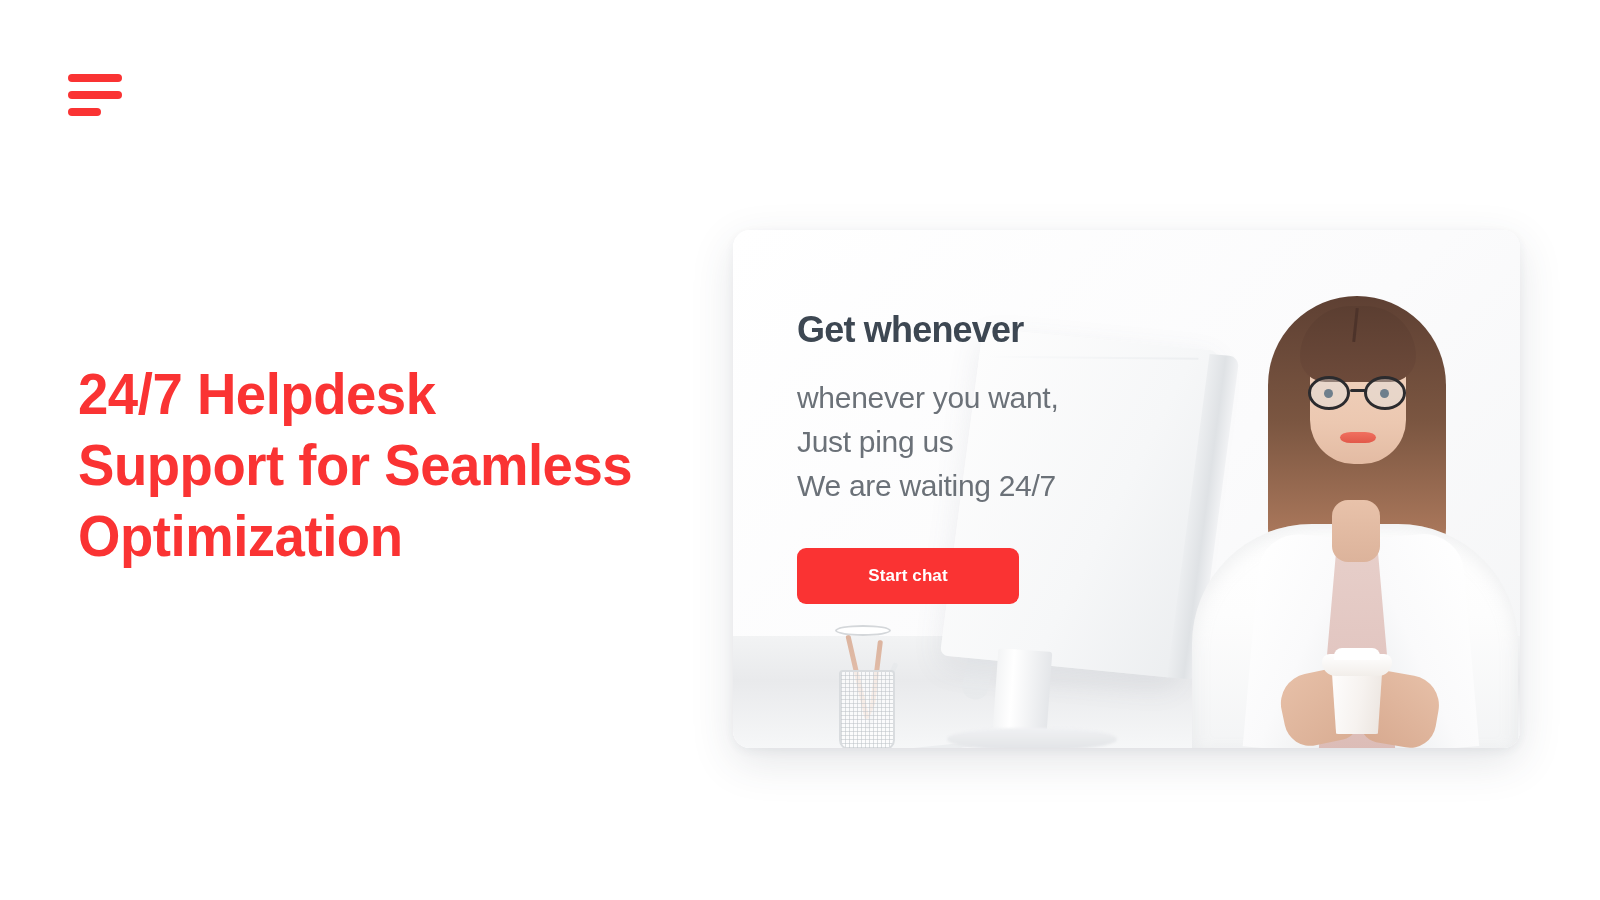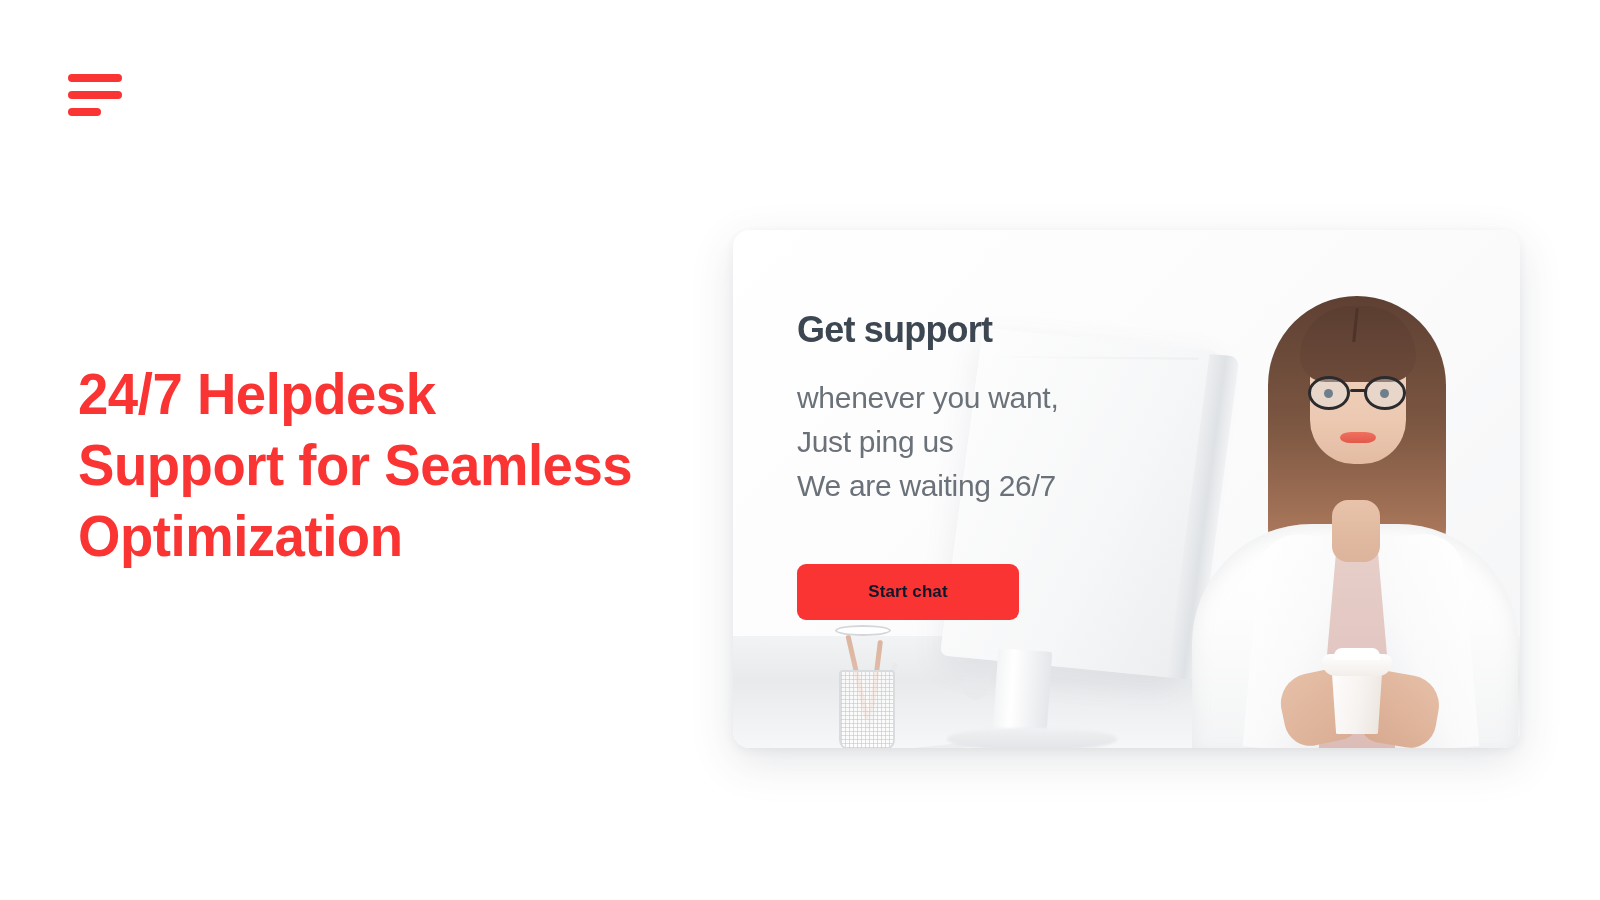--- a/index.html
+++ b/index.html
@@ -382,27 +382,27 @@
     color: #6b7178;
     font-size: 30px;
     font-weight: 400;
     line-height: 44px;
     letter-spacing: -0.3px;
     white-space: nowrap;
   }
   .card-text span { display: block; }
 
   .start-chat-button {
-    margin-top: 56px;
+    margin-top: 40px;
     width: 222px;
     height: 56px;
     background: #fa3333;
     border: none;
     border-radius: 9px;
-    color: #0f172a;
+    color: #ffffff;
     font-family: "Liberation Sans", sans-serif;
     font-size: 17px;
     font-weight: 700;
     letter-spacing: 0.1px;
     cursor: pointer;
   }
 </style>
 </head>
 <body>
 
@@ -466,23 +466,23 @@
         <div class="p-hand-r"></div>
         <div class="coffee-cup">
           <div class="cc-body"></div>
           <div class="cc-lid"></div>
           <div class="cc-lid-top"></div>
         </div>
       </div>
     </div>
 
     <div class="card-content">
-      <div class="card-title">Get support</div>
+      <div class="card-title">Get whenever</div>
       <div class="card-text">
         <span>whenever you want,</span>
         <span>Just ping us</span>
-        <span>We are waiting 26/7</span>
+        <span>We are waiting 24/7</span>
       </div>
       <button class="start-chat-button">Start chat</button>
     </div>
 
   </div>
 </div>
 
 </body></html>

